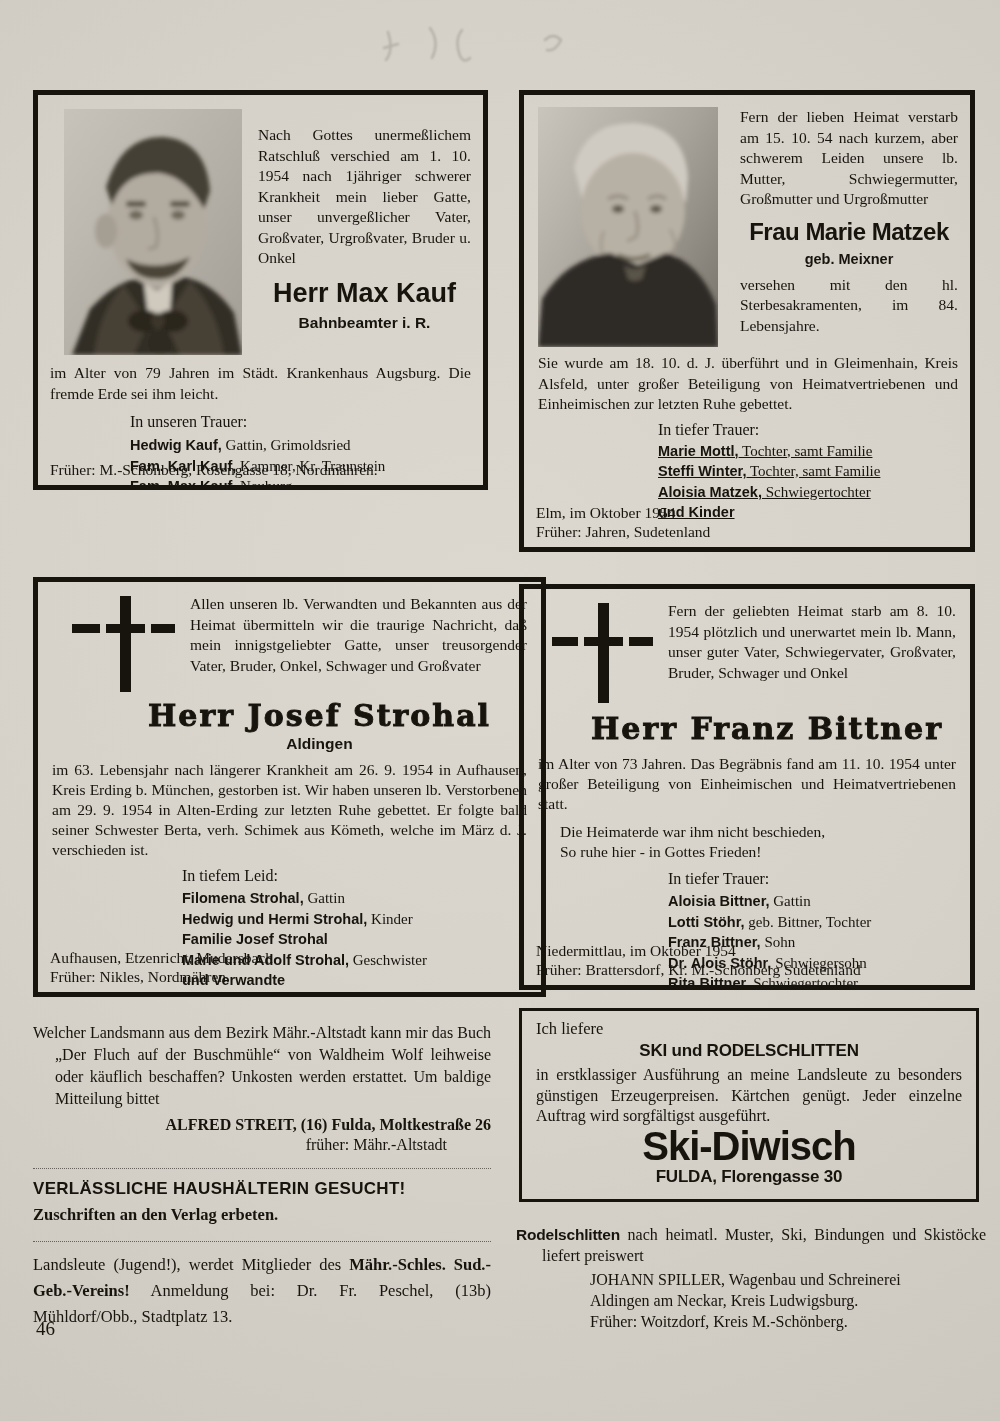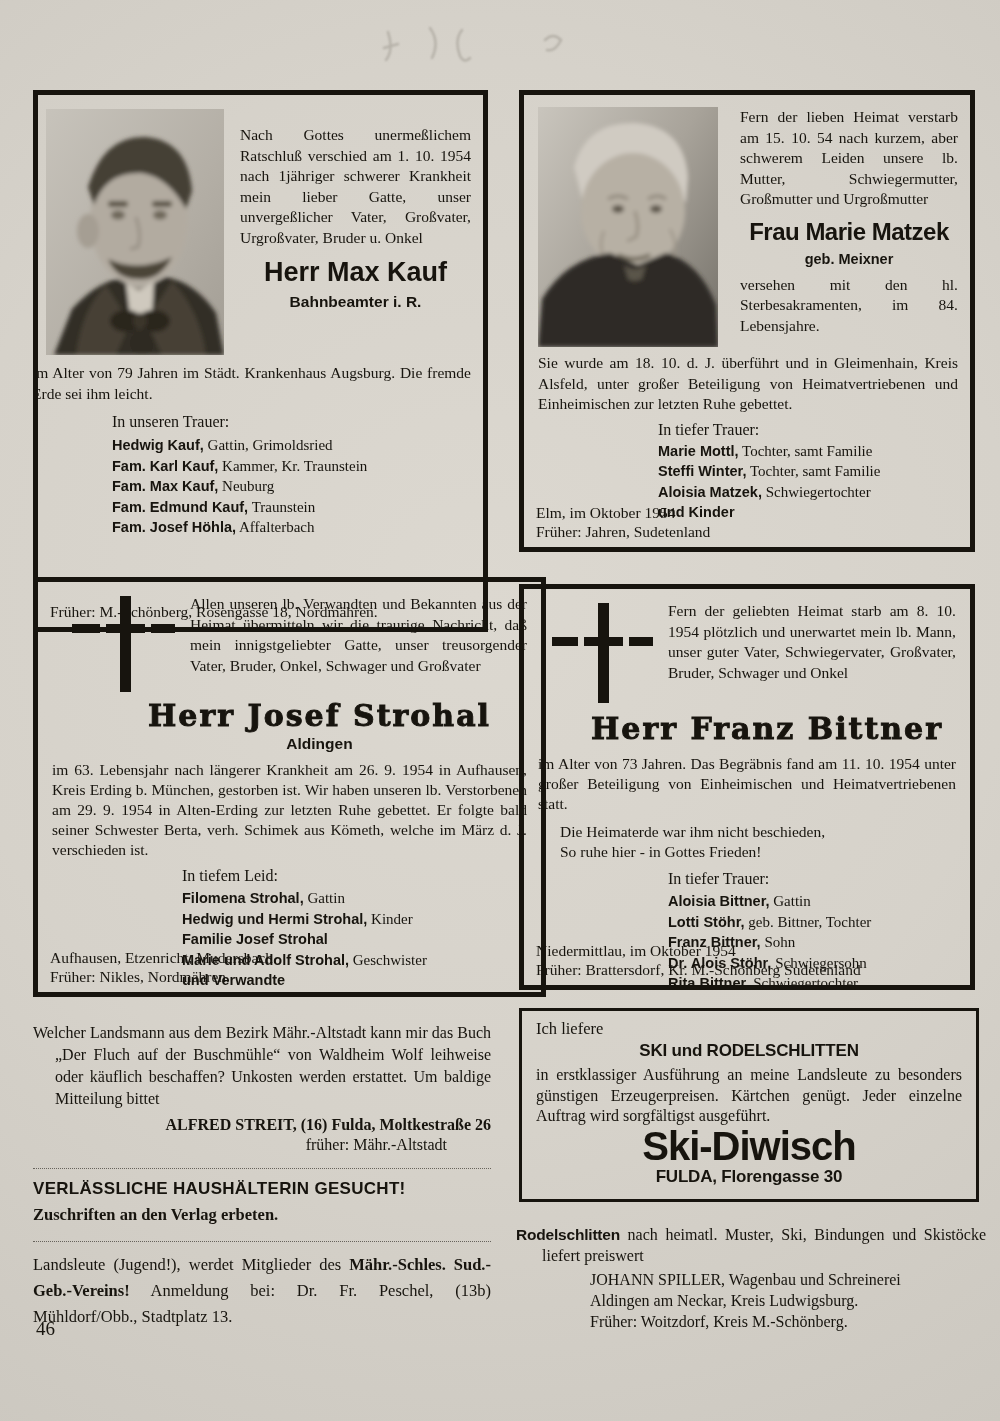--- a/index.html
+++ b/index.html
@@ -35,21 +35,21 @@
   .rule{border:none;border-top:1.5px dotted #55514a;margin:10px 0;opacity:.85;}
   .pencil{position:absolute;opacity:.35;filter:blur(1.2px);}
 </style>
 </head>
 <body>
 
 <svg class="pencil" style="left:370px;top:18px;" width="260" height="55" viewBox="0 0 260 55">
   <path d="M18,14 q6,18 -2,28 M14,30 l14,-4 M60,10 q10,14 2,30 M92,12 q-8,10 -2,26 q4,8 10,2 M175,22 q8,-8 16,0 q-6,12 -14,10" stroke="#7d786e" stroke-width="2.5" fill="none" stroke-linecap="round"></path>
 </svg>
 
-<div class="box" style="left:33px;top:90px;width:455px;height:542px;padding:12px 12px 8px 8px;">
+<div class="box" style="left:33px;top:90px;width:455px;height:400px;padding:12px 12px 8px 26px;">
   <div class="ob-row" style="gap:16px;">
     <div class="photo" style="width:178px;height:246px;margin-top:2px;">
       <svg width="178" height="246" viewBox="0 0 178 246">
         <defs>
           <linearGradient id="kbg" x1="0" y1="0" x2="1" y2="1">
             <stop offset="0" stop-color="#c7c3bb"></stop>
               <stop offset="0.6" stop-color="#b3aea5"></stop>
               <stop offset="1" stop-color="#a39e95"></stop>
           </linearGradient>
           <filter id="kblur">
@@ -128,21 +128,21 @@
     </div>
     <div style="flex:1;padding-top:2px;">
       <div class="ob-body just" style="font-size:15.5px;line-height:20.5px;">Fern der lieben Heimat verstarb am 15. 10. 54 nach kurzem, aber schwerem Leiden unsere lb. Mutter, Schwiegermutter, Großmutter und Urgroßmutter</div>
       <div class="name-sans" style="font-size:24px;margin-top:8px;text-align:center;letter-spacing:-0.5px;">Frau Marie Matzek</div>
       <div class="name-sans" style="font-size:14.5px;margin-top:5px;text-align:center;">geb. Meixner</div>
       <div class="ob-body just" style="font-size:15.5px;line-height:20.5px;margin-top:8px;">versehen mit den hl. Sterbesakramenten, im 84. Lebensjahre.</div>
     </div>
   </div>
   <div class="ob-body just" style="margin-top:6px;font-size:15.5px;line-height:20.5px;">Sie wurde am 18. 10. d. J. überführt und in Gleimenhain, Kreis Alsfeld, unter großer Beteiligung von Heimatvertriebenen und Einheimischen zur letzten Ruhe gebettet.</div>
   <div class="serif" style="margin:6px 0 2px 120px;font-size:16px;">In tiefer Trauer:</div>
-  <div style="margin-left:120px;">
+  <div style="margin-left:120px;text-decoration:underline;">
     <div class="mourner"><span class="mn">Marie Mottl,</span><span> Tochter, samt Familie</span></div>
     <div class="mourner"><span class="mn">Steffi Winter,</span><span> Tochter, samt Familie</span></div>
     <div class="mourner"><span class="mn">Aloisia Matzek,</span><span> Schwiegertochter</span></div>
     <div class="mourner"><span class="mn">und Kinder</span><span></span></div>
   </div>
   <div class="box-footer">
     <div>Elm, im Oktober 1954</div>
     <div>Früher: Jahren, Sudetenland</div>
   </div>
 </div>

